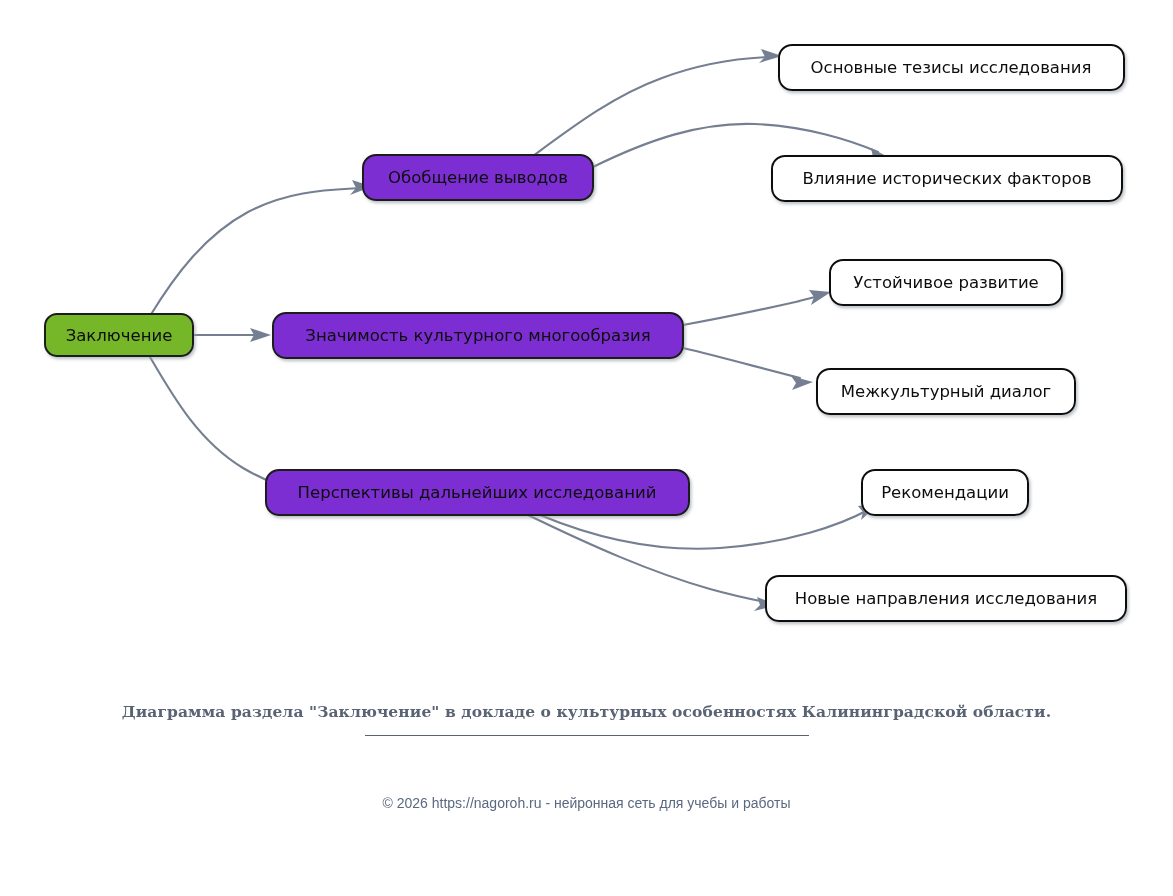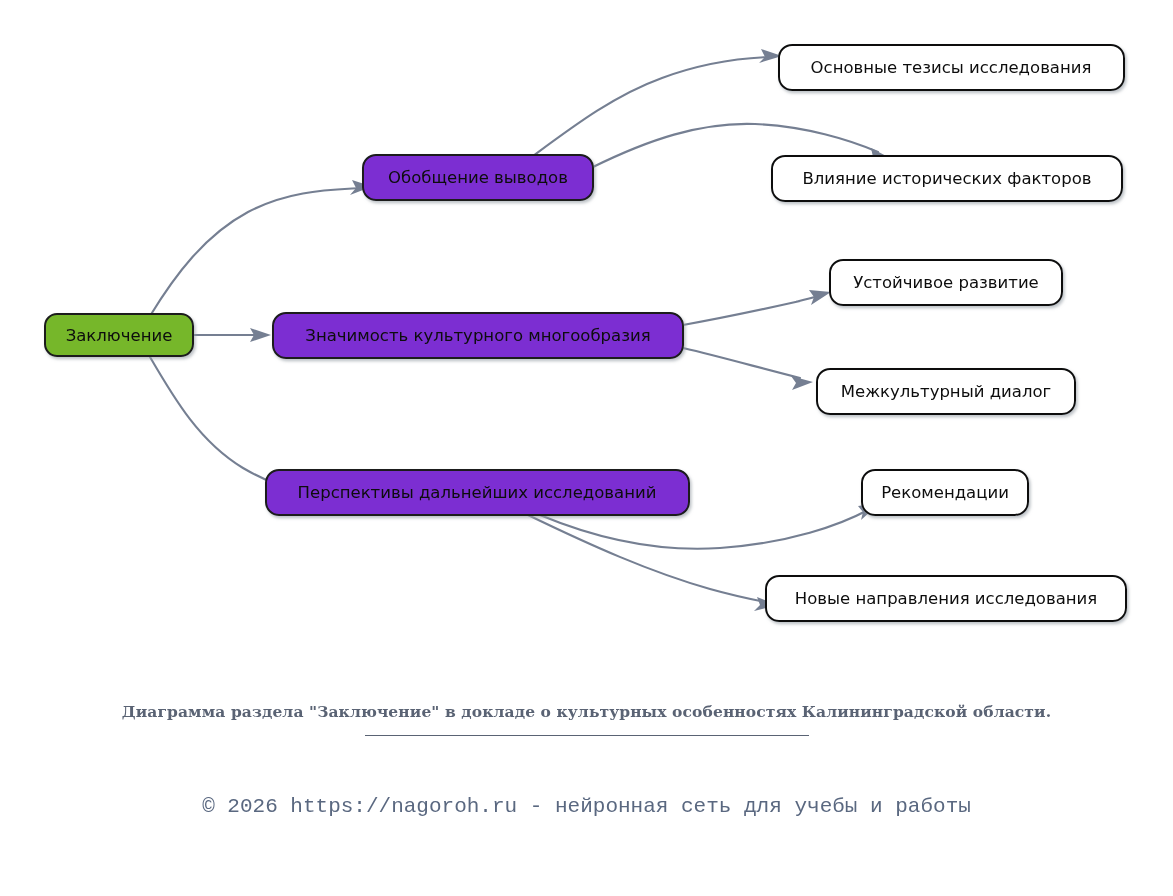--- a/index.html
+++ b/index.html
@@ -95,22 +95,22 @@
     border: none;
     border-top: 1.6px solid #5a6374;
     margin: 14px auto 0 auto;
   }
   .footer-text {
     position: absolute;
     left: 0;
     top: 795px;
     width: 1173px;
     text-align: center;
-    font-family: Liberation Mono, monospace;
-    font-size: 21px;
+    font-family: Liberation Sans, sans-serif;
+    font-size: 14px;
     color: #5a6880;
     margin: 0;
   }
 </style>
 </head>
 <body>
 
 <div id="mindmap-root">
 
   <svg id="diagram" viewBox="0 0 1173 896">

